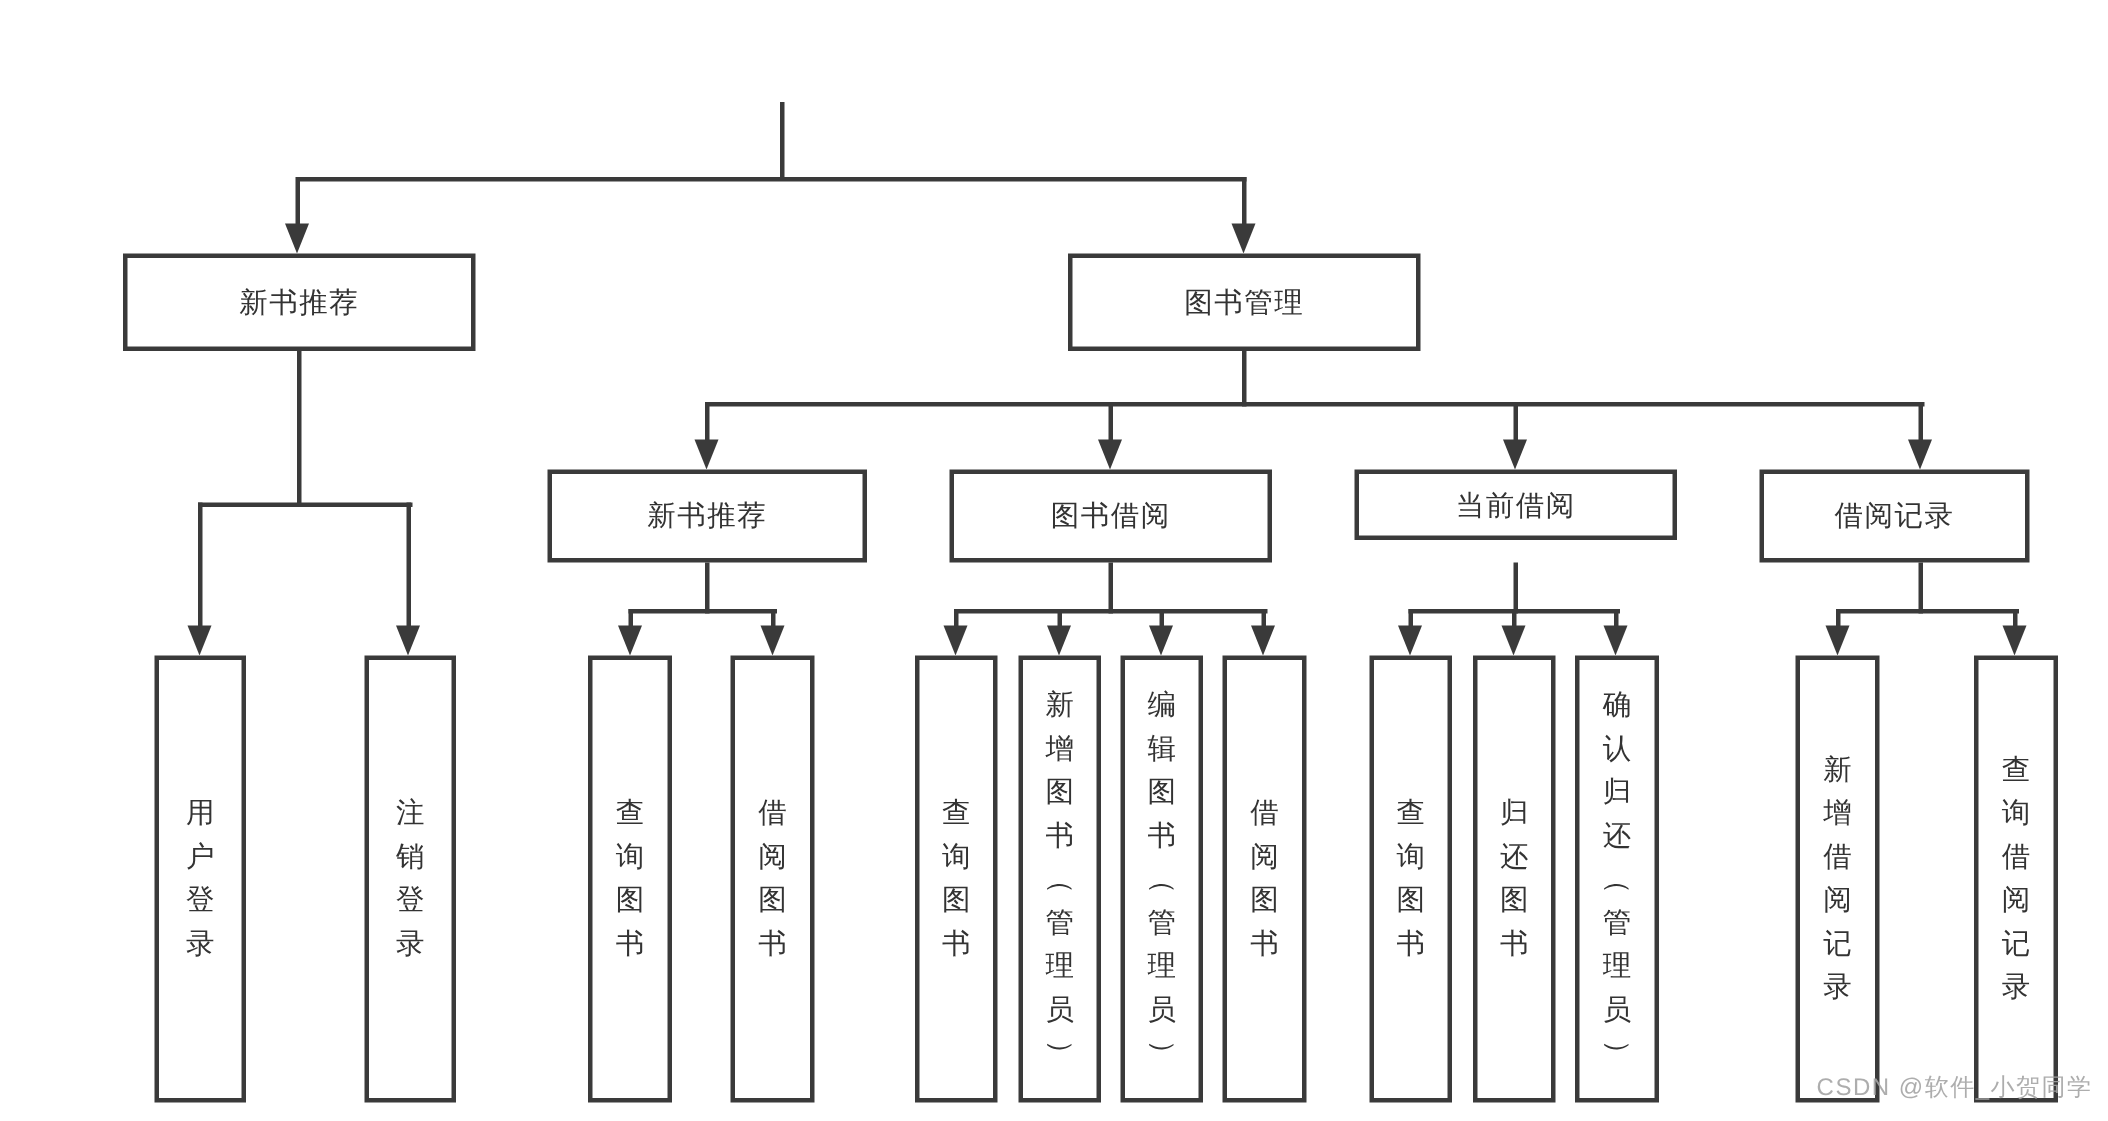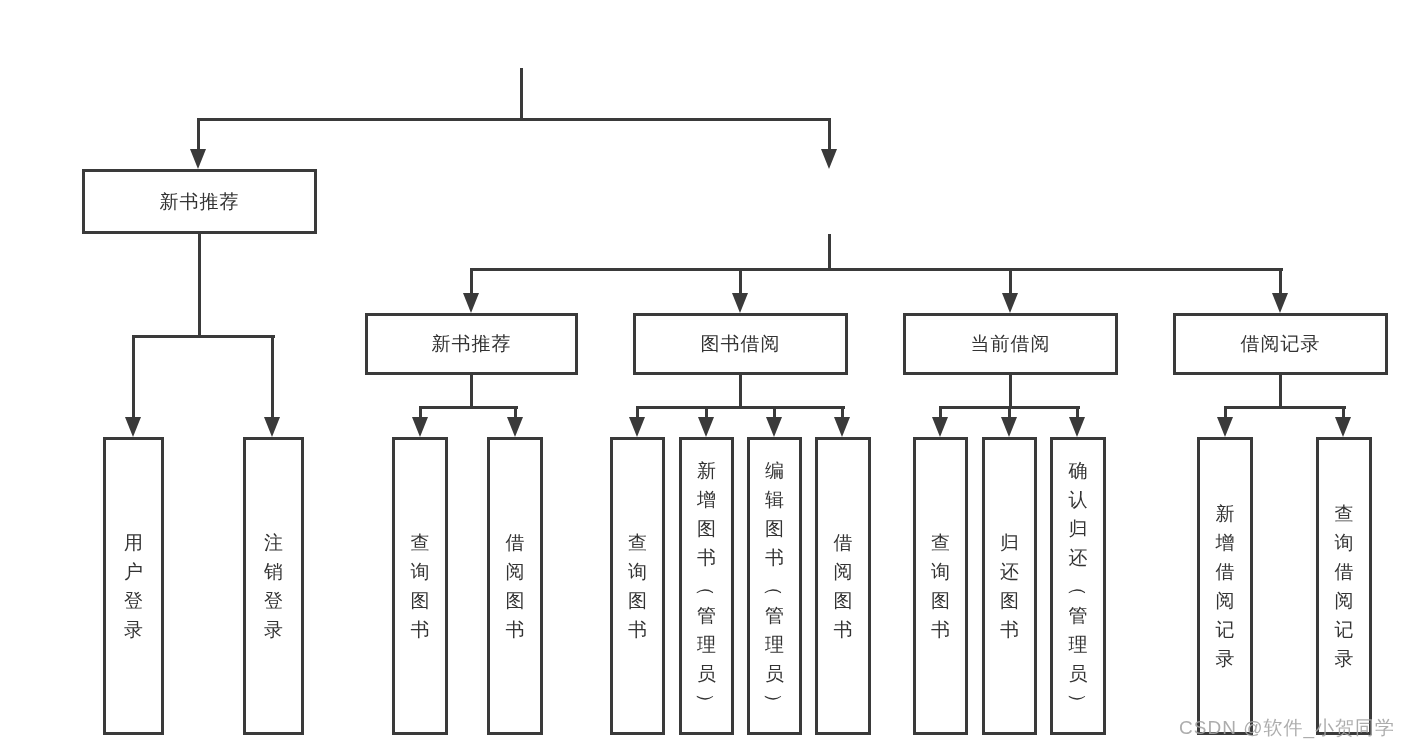--- a/index.html
+++ b/index.html
@@ -42,41 +42,42 @@
   .hl{position:absolute;height:3px;background:var(--line);}
   .arr{
     position:absolute;width:0;height:0;
     border-left:8px solid transparent;
     border-right:8px solid transparent;
     border-top:20px solid var(--line);
   }
   .watermark{
     position:absolute;
     right:10px;top:715px;
-    font-size:19px;
+    font-size:16px;
     color:rgba(164,164,164,0.9);
     letter-spacing:1px;
     z-index:10;
     white-space:nowrap;
   }
 </style>
 </head>
 <body>
 
 <div class="canvas">
 
 
   <div class="vl" style="left:520px;top:68px;height:52px"></div>
   <div class="hl" style="left:198px;top:118px;width:633px"></div>
   <div class="vl" style="left:197px;top:118px;height:33px"></div>
   <div class="arr" style="left:190px;top:149px"></div>
   <div class="vl" style="left:828px;top:118px;height:33px"></div>
   <div class="arr" style="left:821px;top:149px"></div>
 
   <div class="box" style="left:82px;top:169px;width:235px;height:65px">新书推荐</div>
+  <div class="box" style="left:712px;top:169px;width:235px;height:65px">图书管理</div>
 
   <div class="vl" style="left:198px;top:234px;height:103px"></div>
   <div class="hl" style="left:132px;top:335px;width:143px"></div>
   <div class="vl" style="left:132px;top:335px;height:84px"></div>
   <div class="arr" style="left:125px;top:417px"></div>
   <div class="vl" style="left:271px;top:335px;height:84px"></div>
   <div class="arr" style="left:264px;top:417px"></div>
 
   <div class="vl" style="left:828px;top:234px;height:37px"></div>
   <div class="hl" style="left:470px;top:268px;width:813px"></div>
@@ -84,22 +85,22 @@
   <div class="arr" style="left:463px;top:293px"></div>
   <div class="vl" style="left:739px;top:268px;height:27px"></div>
   <div class="arr" style="left:732px;top:293px"></div>
   <div class="vl" style="left:1009px;top:268px;height:27px"></div>
   <div class="arr" style="left:1002px;top:293px"></div>
   <div class="vl" style="left:1279px;top:268px;height:27px"></div>
   <div class="arr" style="left:1272px;top:293px"></div>
 
   <div class="box" style="left:633px;top:313px;width:215px;height:62px">图书借阅</div>
   <div class="box" style="left:365px;top:313px;width:213px;height:62px">新书推荐</div>
-  <div class="box" style="left:903px;top:313px;width:215px;height:62px">当前借阅</div>
-  <div class="box" style="left:1173px;top:313px;width:215px;height:62px">借阅记录</div>
+  <div class="box" style="left:903px;top:313px;width:215px;height:47px">当前借阅</div>
+  <div class="box" style="left:1173px;top:313px;width:180px;height:62px">借阅记录</div>
 
   <div class="vl" style="left:470px;top:375px;height:34px"></div>
   <div class="hl" style="left:419px;top:406px;width:99px"></div>
   <div class="vl" style="left:419px;top:406px;height:13px"></div>
   <div class="arr" style="left:412px;top:417px"></div>
   <div class="vl" style="left:514px;top:406px;height:13px"></div>
   <div class="arr" style="left:507px;top:417px"></div>
 
   <div class="vl" style="left:739px;top:375px;height:34px"></div>
   <div class="hl" style="left:636px;top:406px;width:209px"></div>

